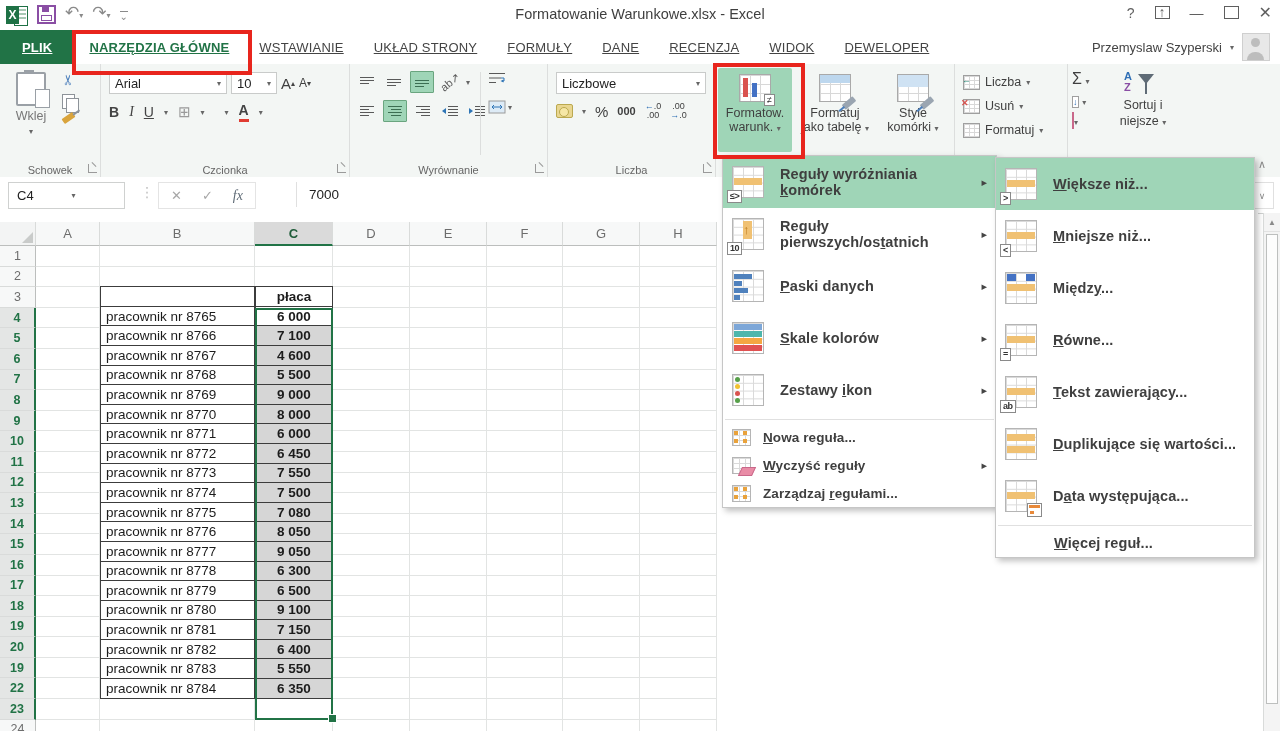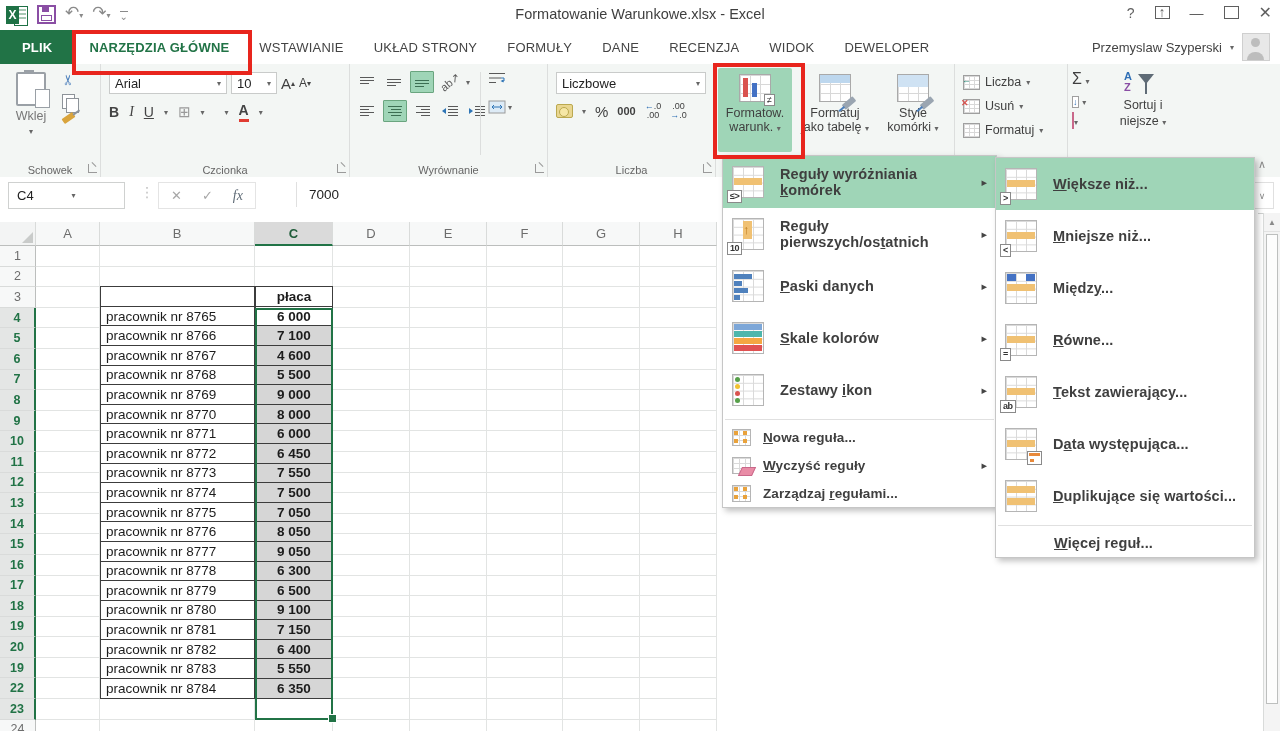--- a/index.html
+++ b/index.html
@@ -18,21 +18,21 @@
   .save b{position:absolute;left:2px;bottom:1px;width:9px;height:4px;border:1px solid #8a4ea4;}
   .uarr{color:#8a8a8a;font-size:17px;line-height:20px;}
   .mini{font-size:8px;color:#8a8a8a;}
   .qatmore{color:#8a8a8a;font-size:10px;border-top:1px solid #8a8a8a;line-height:9px;margin-top:3px;}
   .title{position:absolute;left:0;right:0;top:6px;text-align:center;font-size:14.5px;color:#3f3f3f;}
   .winctl{position:absolute;right:8px;top:3px;display:flex;align-items:center;gap:20px;color:#5f5f5f;}
   .winctl span{font-size:14px;}
   .wbox{display:inline-block;width:13px;height:11px;border:1px solid #5f5f5f;font-size:8px;text-align:center;line-height:10px;}
   
   .tabrow{position:absolute;top:30px;left:0;right:0;height:34px;background:#fff;display:flex;align-items:stretch;}
-  .tab{padding:0 15px;display:flex;align-items:center;font-size:13px;letter-spacing:.2px;color:#444;font-weight:400;}
+  .tab{padding:0 15px;display:flex;align-items:center;font-size:13px;letter-spacing:.2px;color:#444;font-weight:400;text-decoration:underline;}
   .tab.file{background:#217346;color:#fff;padding:0 22px;font-weight:bold;}
   .tab.active{color:#217346;font-weight:bold;}
   .userarea{position:absolute;right:10px;top:0;height:34px;display:flex;align-items:center;gap:8px;font-size:13px;color:#444;}
   .avatar{width:26px;height:26px;background:#e8e8e8;border:1px solid #cfcfcf;position:relative;}
   .avatar i{position:absolute;left:8px;top:4px;width:9px;height:9px;border-radius:50%;background:#bdbdbd;}
   .avatar b{position:absolute;left:4px;bottom:0;width:17px;height:8px;border-radius:8px 8px 0 0;background:#bdbdbd;}
   
   .ribbon{position:absolute;top:64px;left:0;right:0;height:113px;background:#f3f6f4;border-bottom:1px solid #d4d6d5;display:flex;}
   .rg{position:relative;border-right:1px solid #dcdedd;flex:0 0 auto;}
   .rlabel{position:absolute;bottom:1px;left:0;right:0;text-align:center;font-size:11px;color:#666;}
@@ -779,21 +779,21 @@
         <div class="trow">
           <div class="tcell bcol">pracownik nr 8773</div>
           <div class="tcell ccol sel">7 550</div>
         </div>
         <div class="trow">
           <div class="tcell bcol">pracownik nr 8774</div>
           <div class="tcell ccol sel">7 500</div>
         </div>
         <div class="trow">
           <div class="tcell bcol">pracownik nr 8775</div>
-          <div class="tcell ccol sel">7 050</div>
+          <div class="tcell ccol sel">7 080</div>
         </div>
         <div class="trow">
           <div class="tcell bcol">pracownik nr 8776</div>
           <div class="tcell ccol sel">8 050</div>
         </div>
         <div class="trow">
           <div class="tcell bcol">pracownik nr 8777</div>
           <div class="tcell ccol sel">9 050</div>
         </div>
         <div class="trow">
@@ -942,31 +942,31 @@
       </div>
       <div class="mitem">
         <span class="mi">
           <span class="band"></span>
           <span class="mbadge">ab</span>
         </span>
         <span class="mlabel"><u>T</u>ekst zawierający...</span>
       </div>
       <div class="mitem">
         <span class="mi">
+          <span class="band" style="top: 5px;"></span>
+          <span class="band" style="top: 17px;"></span>
+        </span>
+        <span class="mlabel"><u>D</u>uplikujące się wartości...</span>
+      </div>
+      <div class="mitem">
+        <span class="mi">
           <span class="band"></span>
           <span class="cal"></span>
         </span>
         <span class="mlabel">D<u>a</u>ta występująca...</span>
-      </div>
-      <div class="mitem">
-        <span class="mi">
-          <span class="band" style="top: 5px;"></span>
-          <span class="band" style="top: 17px;"></span>
-        </span>
-        <span class="mlabel"><u>D</u>uplikujące się wartości...</span>
       </div>
       <div class="msep"></div>
       <div class="more">
         <span class="mlabel"><u>W</u>ięcej reguł...</span>
       </div>
     </div>
 
   <div class="ann" id="annTab"></div>
   <div class="ann" id="annCF"></div>
 </div>

